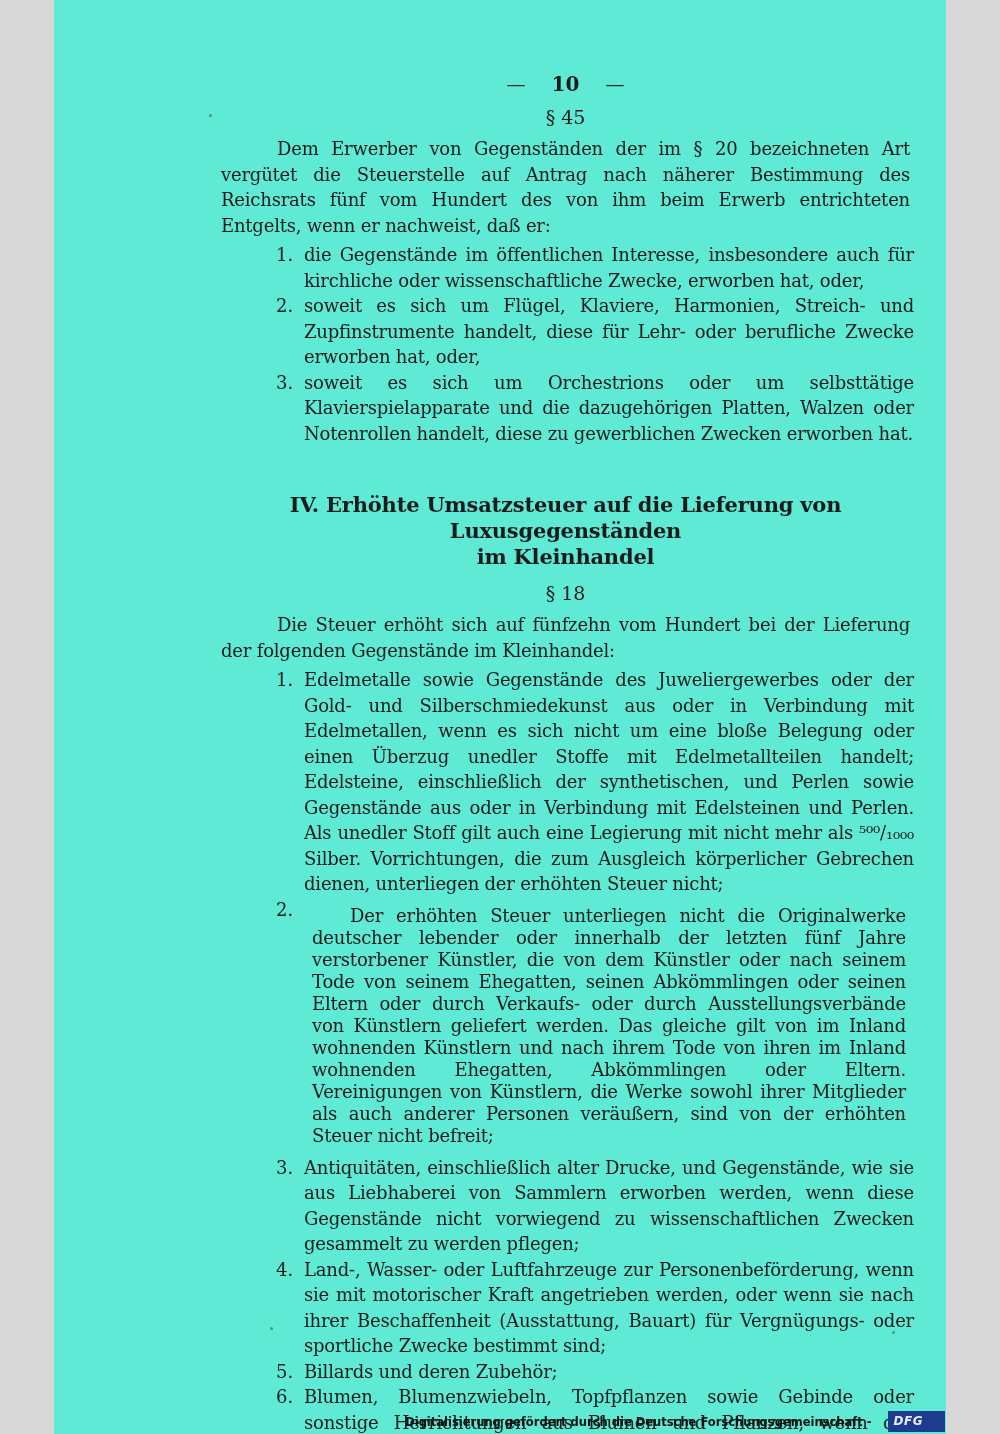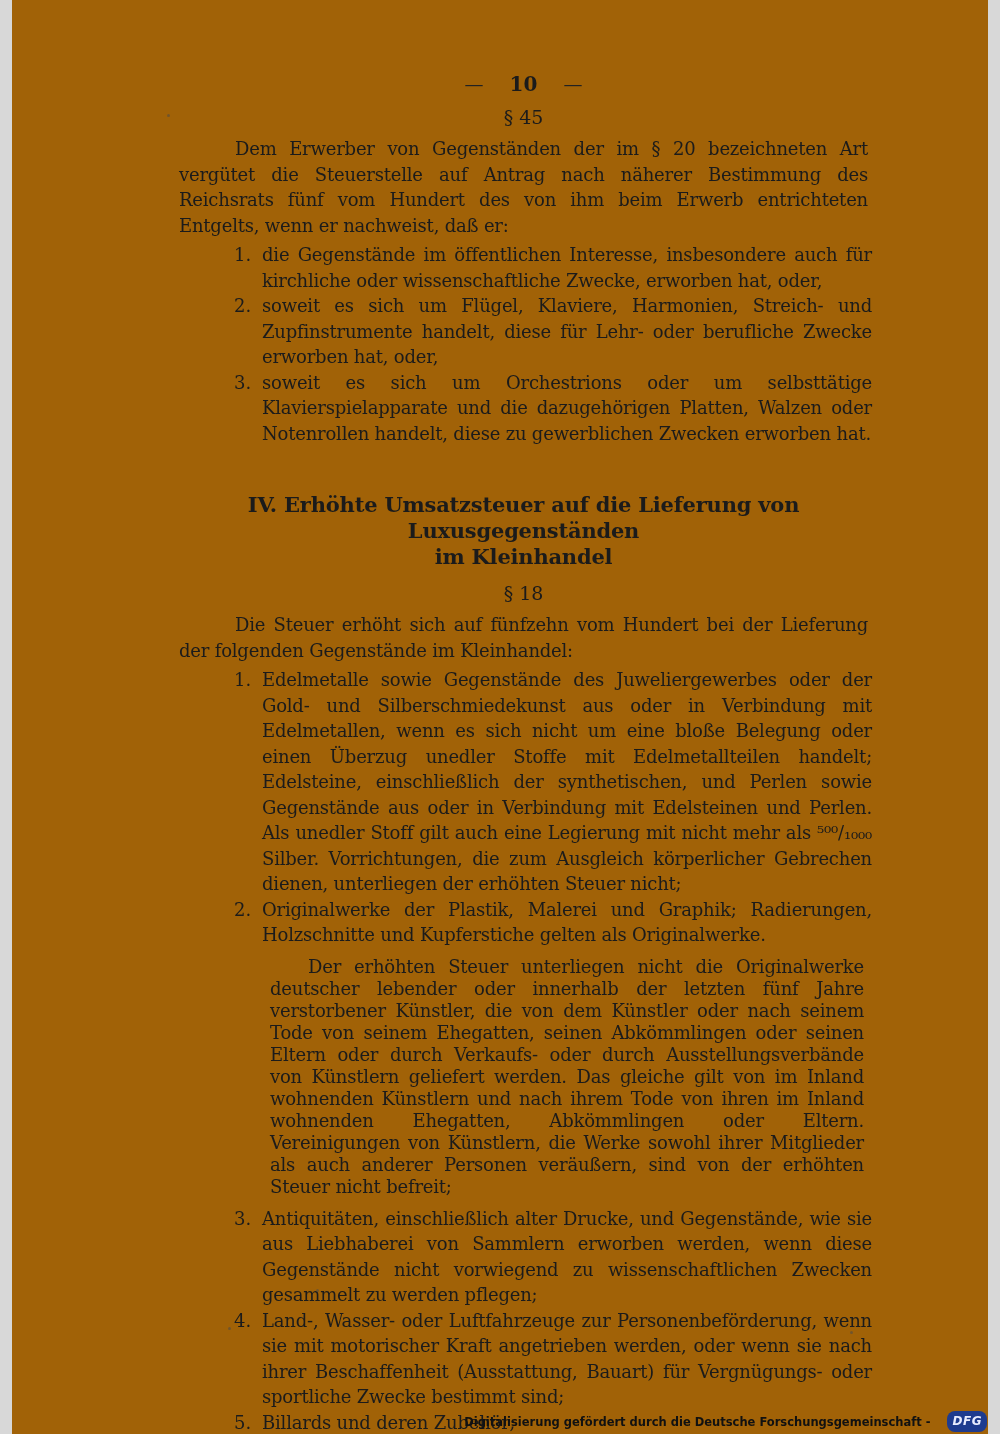--- a/index.html
+++ b/index.html
@@ -1,20 +1,20 @@
 <!DOCTYPE html>
 <html><head>
 <meta charset="utf-8">
 <style>
   html,body { margin:0; padding:0; background:#d8d8d8; }
   .page {
     position:relative;
-    width:976px; height:1434px;
+    width:892px; height:1434px;
     margin:0 auto;
-    background:#a16207;
+    background:#5eead4;
     color:#1b1b1b;
     font-family:"DejaVu Serif", serif;
     overflow:hidden;
   }
   .content {
     position:absolute;
     left:163px; top:72px;
     width:697px;
   }
   .pagenum-row {
@@ -83,23 +83,22 @@
   }
   .dfg-logo {
     display:inline-block;
     background:#1e3b8f;
     color:#e8ecff;
     font-family:"DejaVu Sans", sans-serif;
     font-weight:bold;
     font-style:italic;
     font-size:12px;
     line-height:16px;
-    padding:2px 5px 3px 5px;
+    padding:2px 22px 3px 5px;
     letter-spacing:0.5px;
-    border-radius:8px;
   }
   .speck {
     position:absolute;
     background:#4a4a4a;
     border-radius:50%;
     width:3px; height:3px;
     opacity:0.55;
   }
 </style>
 </head>
@@ -141,21 +140,20 @@
     <p class="intro">Die Steuer erhöht sich auf fünfzehn vom Hundert bei der Lieferung der folgenden Gegenstände im Kleinhandel:</p>
 
     <div class="list">
       <div class="item">
         <span class="num">1.</span>
         <span class="txt">Edelmetalle sowie Gegenstände des Juweliergewerbes oder der Gold- und Silberschmiedekunst aus oder in Verbindung mit Edelmetallen, wenn es sich nicht um eine bloße Belegung oder einen Überzug unedler Stoffe mit Edelmetallteilen handelt; Edelsteine, einschließlich der synthetischen, und Perlen sowie Gegenstände aus oder in Verbindung mit Edelsteinen und Perlen. Als unedler Stoff gilt auch eine Legierung mit nicht mehr als ⁵⁰⁰/₁₀₀₀ Silber. Vorrichtungen, die zum Ausgleich körperlicher Gebrechen dienen, unterliegen der erhöhten Steuer nicht;</span>
       </div>
       <div class="item">
         <span class="num">2.</span>
         <span class="txt">
-          <span>Originalwerke der Plastik, Malerei und Graphik; Radierungen, Holzschnitte und Kupferstiche gelten als Originalwerke.</span>
           <span class="subpara" style="display:block;">Der erhöhten Steuer unterliegen nicht die Originalwerke deutscher lebender oder innerhalb der letzten fünf Jahre verstorbener Künstler, die von dem Künstler oder nach seinem Tode von seinem Ehegatten, seinen Abkömmlingen oder seinen Eltern oder durch Verkaufs- oder durch Ausstellungsverbände von Künstlern geliefert werden. Das gleiche gilt von im Inland wohnenden Künstlern und nach ihrem Tode von ihren im Inland wohnenden Ehegatten, Abkömmlingen oder Eltern. Vereinigungen von Künstlern, die Werke sowohl ihrer Mitglieder als auch anderer Personen veräußern, sind von der erhöhten Steuer nicht befreit;</span>
         </span>
       </div>
       <div class="item">
         <span class="num">3.</span>
         <span class="txt">Antiquitäten, einschließlich alter Drucke, und Gegenstände, wie sie aus Liebhaberei von Sammlern erworben werden, wenn diese Gegenstände nicht vorwiegend zu wissenschaftlichen Zwecken gesammelt zu werden pflegen;</span>
       </div>
       <div class="item">
         <span class="num">4.</span>
         <span class="txt">Land-, Wasser- oder Luftfahrzeuge zur Personenbeförderung, wenn sie mit motorischer Kraft angetrieben werden, oder wenn sie nach ihrer Beschaffenheit (Ausstattung, Bauart) für Vergnügungs- oder sportliche Zwecke bestimmt sind;</span>

